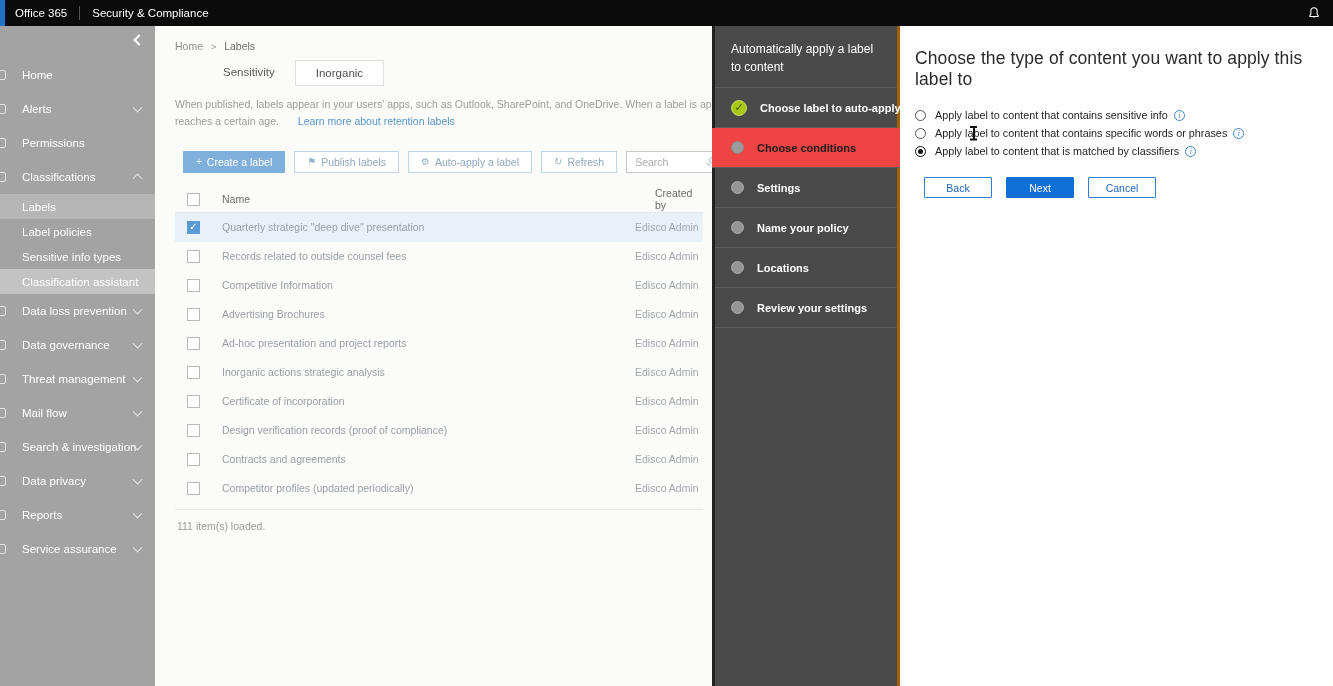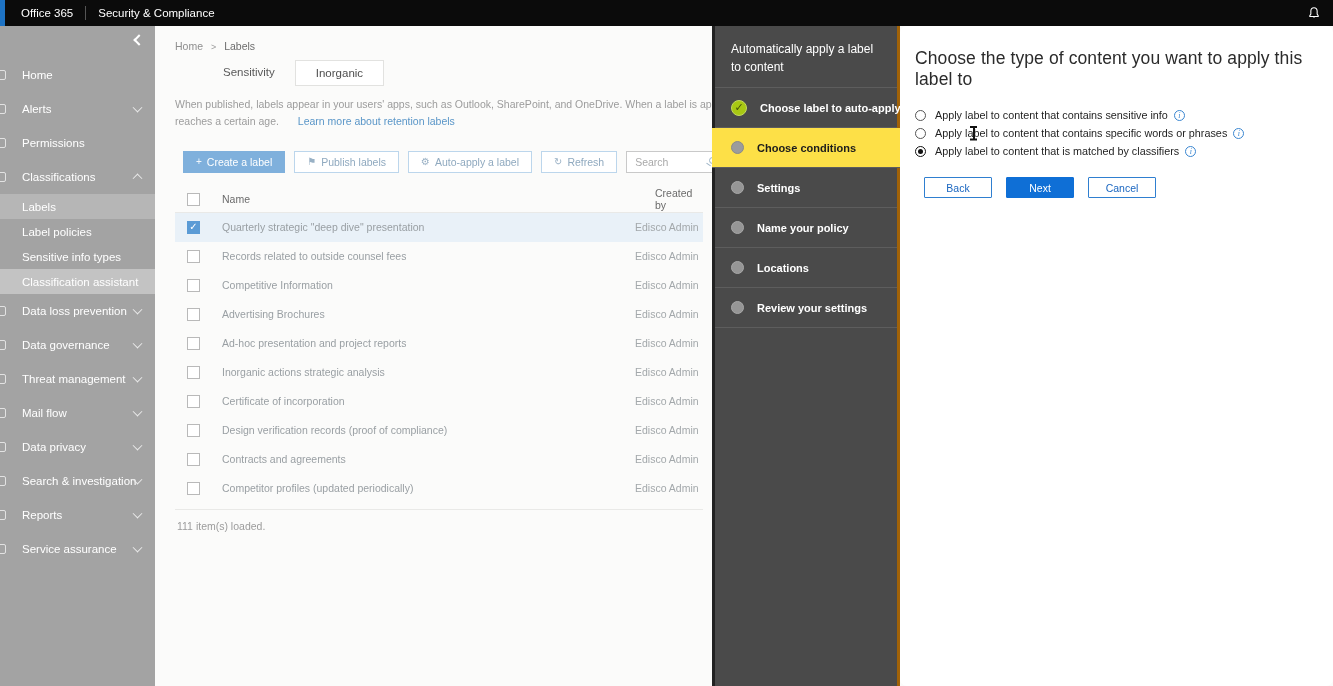--- a/index.html
+++ b/index.html
@@ -3,21 +3,21 @@
 <meta charset="utf-8">
 <style>
   * { margin:0; padding:0; box-sizing:border-box; }
   html,body { width:1333px; height:686px; overflow:hidden; }
   body { font-family:"Liberation Sans","DejaVu Sans",sans-serif; background:#fbfbfa; }
   #app { position:relative; width:1333px; height:686px; overflow:hidden; }
 
   
   .topbar { position:absolute; top:0; left:0; width:1333px; height:26px; background:#0b0b0b; display:flex; align-items:center; z-index:50; }
   .topbar-strip { position:absolute; left:0; top:0; width:5px; height:26px; background:#1e73c4; }
-  .topbar-brand { color:#fff; font-size:11.5px; margin-left:21px; white-space:nowrap; }
+  .topbar-brand { color:#fff; font-size:11.5px; margin-left:15px; white-space:nowrap; }
   .topbar-divider { width:1px; height:14px; background:#555; margin:0 12px; }
   .topbar-app { color:#fff; font-size:11.5px; white-space:nowrap; }
   .topbar-bell { position:absolute; right:12px; top:6px; width:14px; height:14px; cursor:pointer; }
   .topbar-bell svg { width:14px; height:14px; }
 
   
   .sidebar { position:absolute; top:26px; left:0; width:155px; height:660px; background:#a3a3a3; overflow:hidden; }
   .sb-collapse { height:32px; position:relative; }
   .sb-collapse .chev { position:absolute; right:12px; top:10px; width:8px; height:8px; border-left:2px solid #fff; border-bottom:2px solid #fff; transform:rotate(45deg); cursor:pointer; }
   .sb-item { display:flex; align-items:center; height:34px; padding-left:10px; color:#fff; font-size:11.5px; position:relative; cursor:pointer; white-space:nowrap; }
@@ -66,21 +66,21 @@
   .t-footer { border-top:1px solid #e9e9e7; margin-top:6px; padding:10px 0 0 2px; font-size:10.5px; color:#9c9c9c; }
   .t-header, .t-row { position:relative; }
 
   
   .wizard { position:absolute; top:26px; left:712px; width:188px; height:660px; background:#4a4a4a; border-left:3px solid #222; border-right:3px solid #a16207; }
   .wiz-title { color:#fff; font-size:12px; line-height:1.5; padding:14px 16px 12px 16px; border-bottom:1px solid #5d5d5d; height:62px; }
   .wiz-step { display:flex; align-items:center; height:40px; padding-left:16px; border-bottom:1px solid #5d5d5d; position:relative; cursor:pointer; }
   .wiz-step .dot { width:13px; height:13px; border-radius:50%; background:#969696; border:1px solid #a8a8a8; flex:0 0 13px; }
   .wiz-step .dot.complete { width:16px; height:16px; flex:0 0 16px; background:#a8c813; border:1px solid #c4da5e; color:#44500a; font-size:11px; font-weight:bold; display:flex; align-items:center; justify-content:center; line-height:1; }
   .wiz-step .step-label { color:#fff; font-size:11px; font-weight:bold; margin-left:13px; white-space:nowrap; }
-  .wiz-step.active { background:#fde047; margin-left:-3px; margin-right:-3px; padding-left:19px; }
+  .wiz-step.active { background:#ef4444; margin-left:-3px; margin-right:-3px; padding-left:19px; }
   .wiz-step.active .step-label { color:#1c1c1c; }
   .wiz-step.active .dot { background:#9c9c9c; border-color:#8a8a8a; }
 
   
   .rpanel { position:absolute; top:26px; left:900px; width:433px; height:660px; background:#fff;border-radius:7px; }
   .rp-heading { font-size:17.5px; color:#2b2b2b; font-weight:400; margin:22px 0 0 15px; letter-spacing:.1px; }
   .rp-options { margin:16px 8px 0 15px; }
   .rp-opt { display:flex; align-items:center; height:18px; cursor:pointer; }
   .radio { width:11px; height:11px; border-radius:50%; border:1px solid #555; background:#fff; flex:0 0 11px; position:relative; }
   .radio.on { border-color:#111; }
@@ -161,26 +161,26 @@
       <span class="sb-label">Threat management</span>
       <span class="sb-chev down"></span>
     </div>
     <div class="sb-item">
       <span class="sb-icon"></span>
       <span class="sb-label">Mail flow</span>
       <span class="sb-chev down"></span>
     </div>
     <div class="sb-item">
       <span class="sb-icon"></span>
+      <span class="sb-label">Search &amp; investigation</span>
+      <span class="sb-chev down"></span>
+    </div>
+    <div class="sb-item">
+      <span class="sb-icon"></span>
       <span class="sb-label">Data privacy</span>
-      <span class="sb-chev down"></span>
-    </div>
-    <div class="sb-item">
-      <span class="sb-icon"></span>
-      <span class="sb-label">Search &amp; investigation</span>
       <span class="sb-chev down"></span>
     </div>
     <div class="sb-item">
       <span class="sb-icon"></span>
       <span class="sb-label">Reports</span>
       <span class="sb-chev down"></span>
     </div>
     <div class="sb-item">
       <span class="sb-icon"></span>
       <span class="sb-label">Service assurance</span>

